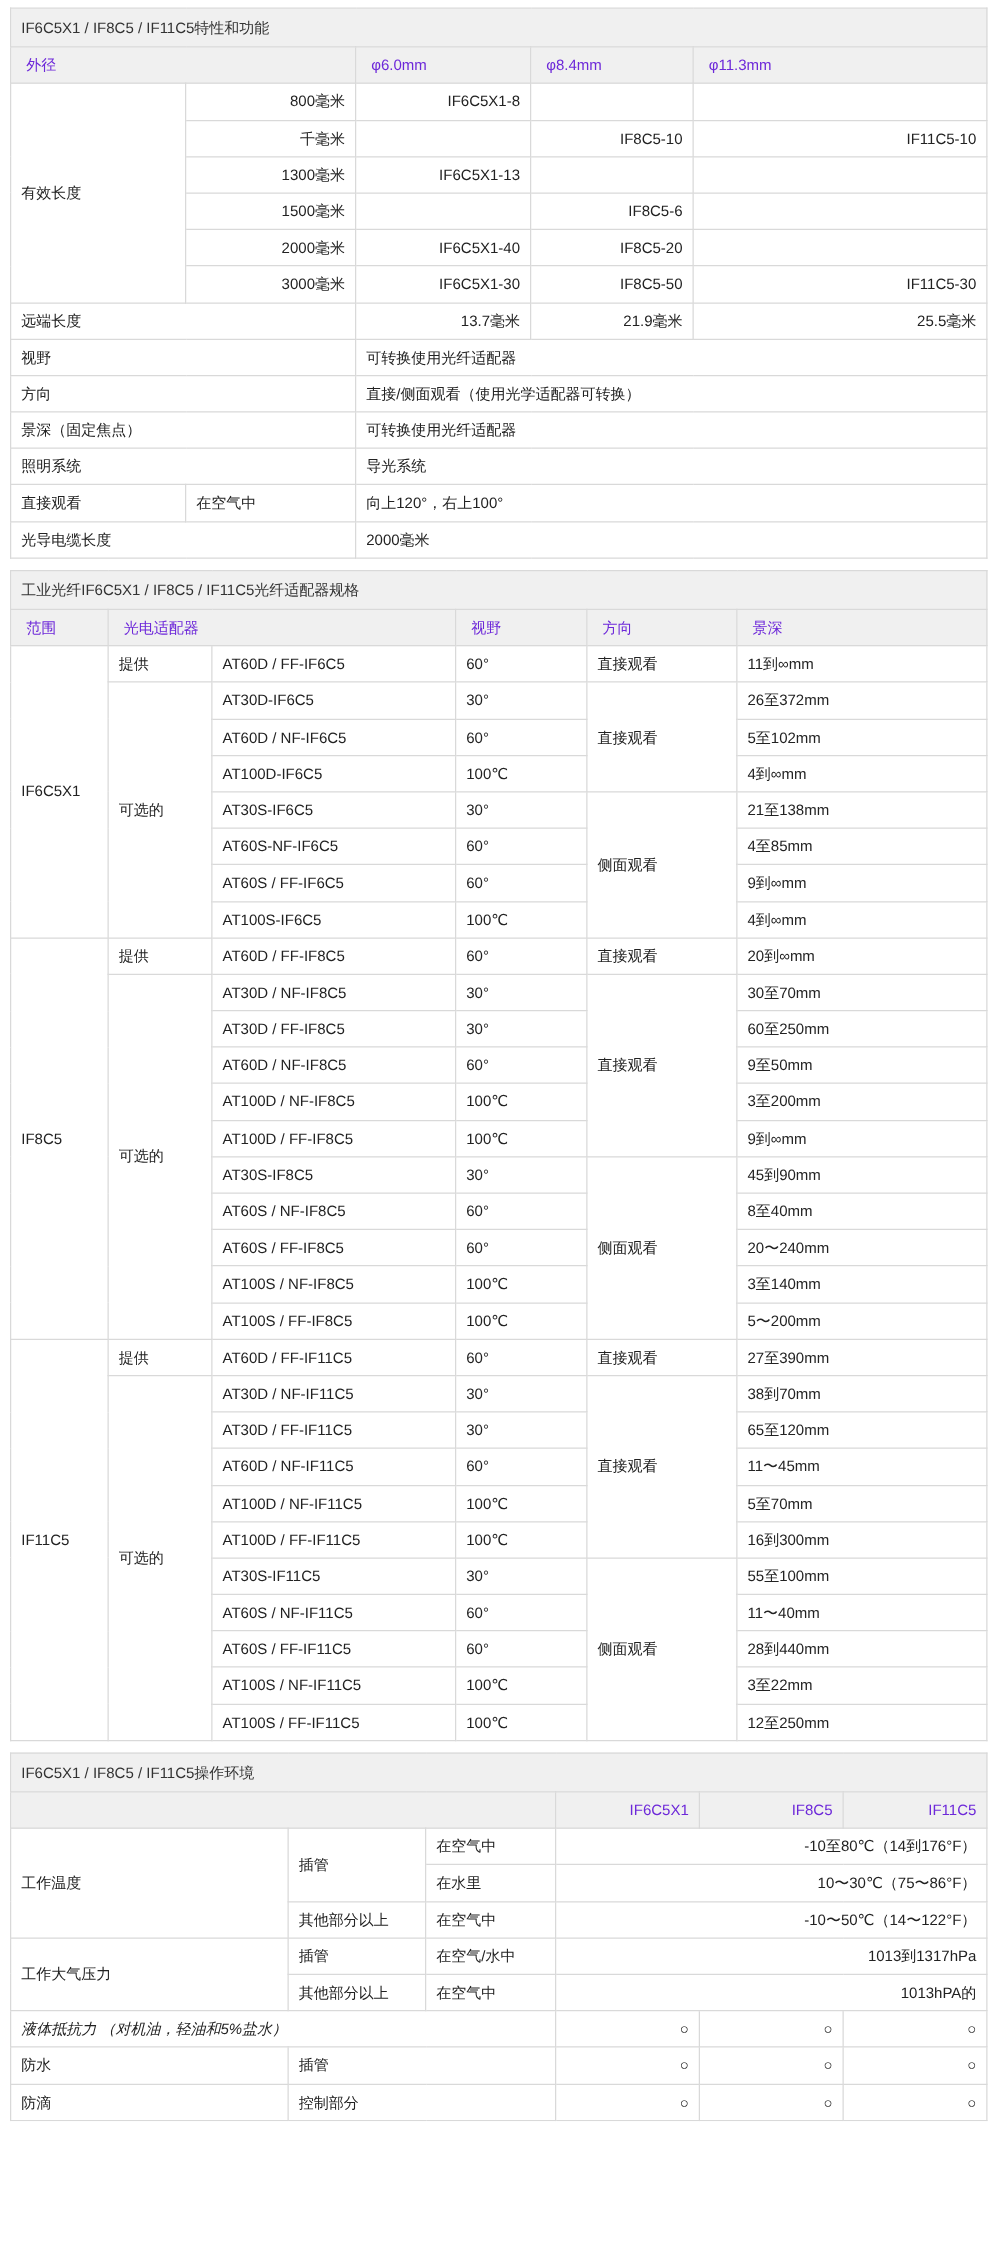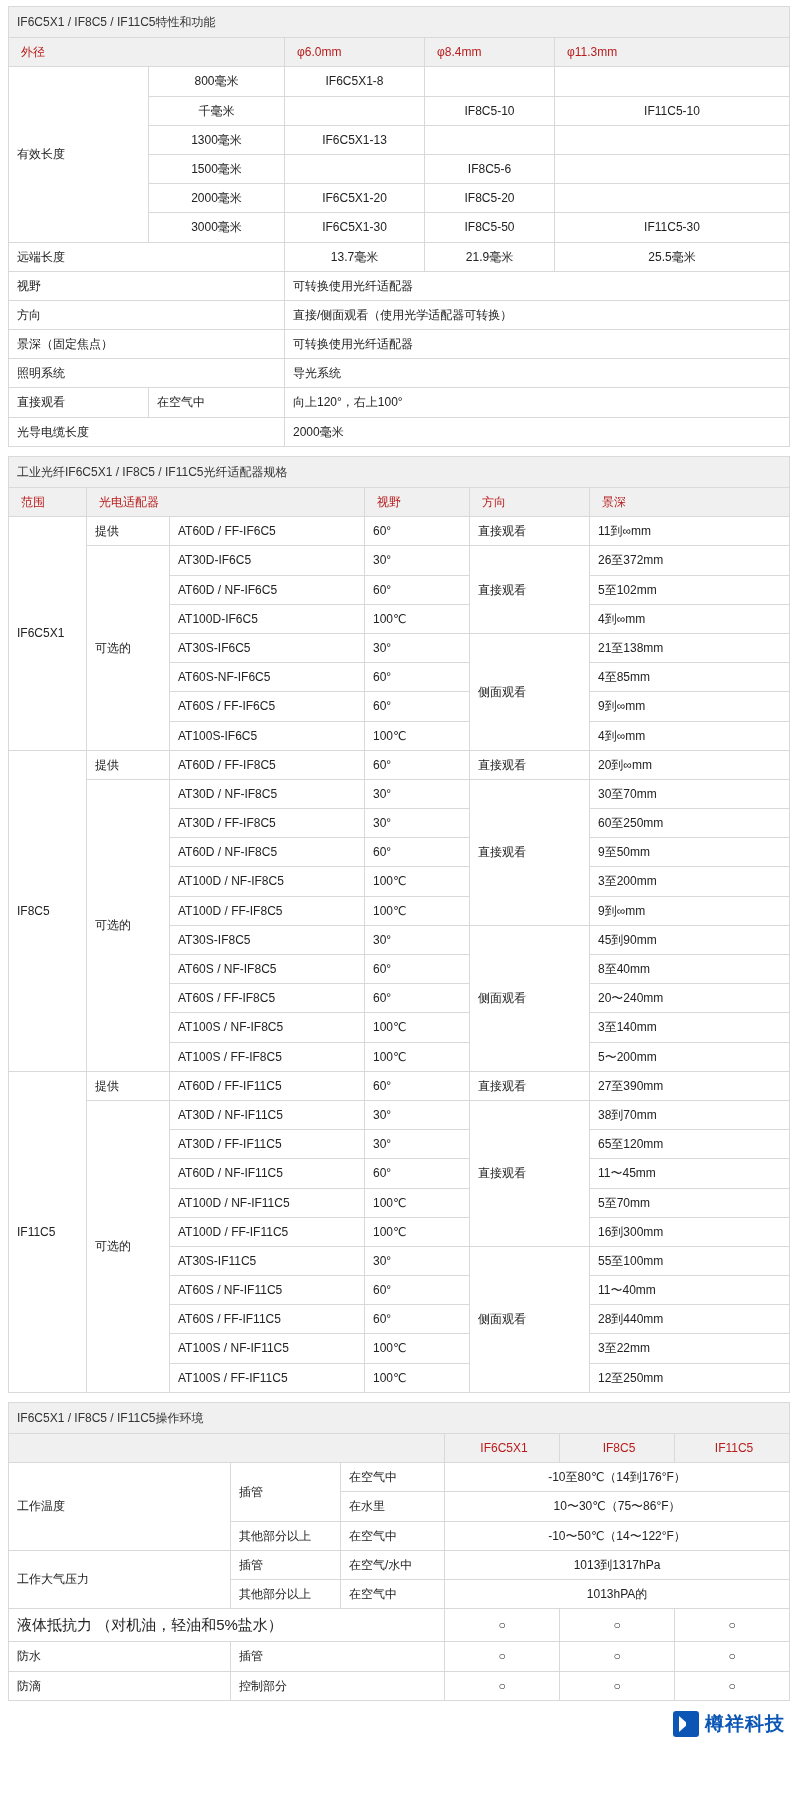--- a/index.html
+++ b/index.html
@@ -29,24 +29,24 @@
     color: #222;
   }
   .sec-title td {
     background: #f0f0f0;
     color: #333;
     font-size: 12px;
     padding: 7px 8px;
   }
   .hdr td {
     background: #f0f0f0;
-    color: #b91c1c;
+    color: #6d28d9;
     padding-left: 12px;
   }
-  .c { text-align: center; }
+  .c { text-align: right; }
   .mid { vertical-align: middle; margin-left: 28px; }
   .blank { }
   .spacer { height: 9px; }
   
   .logo-wrap {
     width: 781px;
     display: flex;
     justify-content: flex-end;
     align-items: center;
     padding: 10px 4px 14px 0;
@@ -79,21 +79,21 @@
     width: 8px; height: 6px;
     background: #0b56b5;
   }
   .logo-text {
     font-size: 19px;
     color: #0b56b5;
     font-weight: bold;
     letter-spacing: 1px;
     font-family: "DejaVu Sans", "Liberation Sans", sans-serif;
   }
-  .small { font-size: 15px; }
+  .small { font-size: 12px; font-style: italic; }
 </style>
 </head>
 <body>
 
 <div class="page">
 
   <table>
     <colgroup>
       <col style="width:140px">
         <col style="width:136px">
@@ -132,21 +132,21 @@
         <td class="c"></td>
       </tr>
       <tr>
         <td class="c">1500毫米</td>
         <td class="c"></td>
         <td class="c">IF8C5-6</td>
         <td class="c"></td>
       </tr>
       <tr>
         <td class="c">2000毫米</td>
-        <td class="c">IF6C5X1-20</td>
+        <td class="c">IF6C5X1-40</td>
         <td class="c">IF8C5-20</td>
         <td class="c"></td>
       </tr>
       <tr>
         <td class="c">3000毫米</td>
         <td class="c">IF6C5X1-30</td>
         <td class="c">IF8C5-50</td>
         <td class="c">IF11C5-30</td>
       </tr>
 
@@ -450,20 +450,14 @@
       <tr>
         <td>防滴</td>
         <td colspan="2">控制部分</td>
         <td class="c">○</td>
         <td class="c">○</td>
         <td class="c">○</td>
       </tr>
     </tbody>
   </table>
 
-  <div class="logo-wrap">
-    <div class="logo">
-      <span class="logo-mark"></span>
-      <span class="logo-text">樽祥科技</span>
-    </div>
-  </div>
 
 </div>
 
 </body></html>

